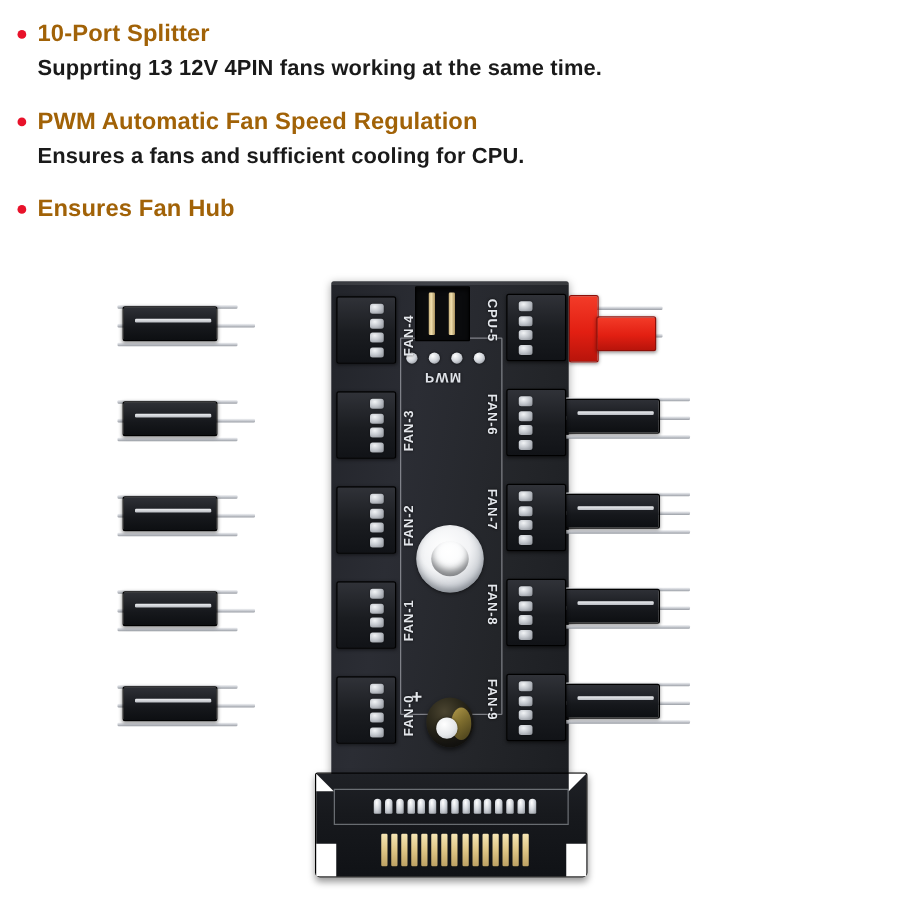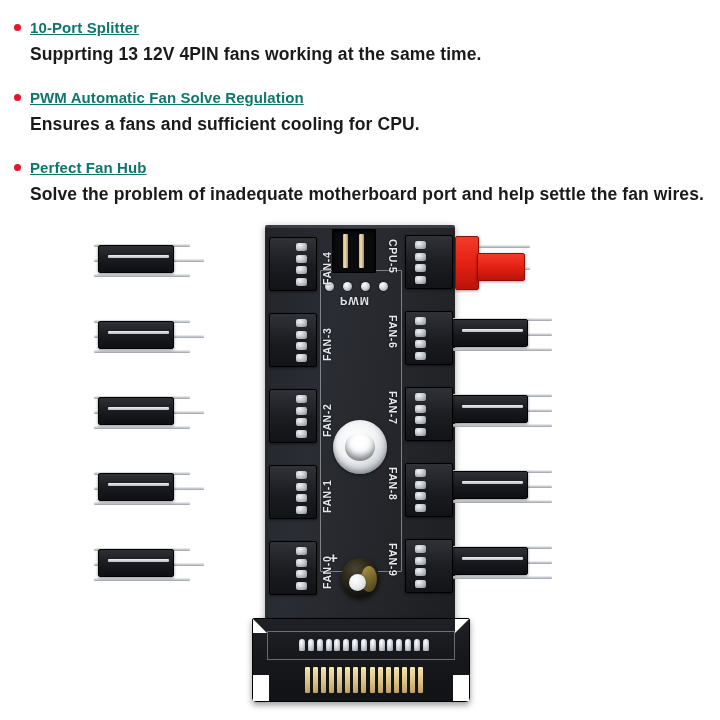--- a/index.html
+++ b/index.html
@@ -31,26 +31,25 @@
   .bullet-dot {
     position: absolute;
     left: 14px;
     top: 8px;
     width: 7px;
     height: 7px;
     border-radius: 50%;
     background: #e8122a;
   }
   .feature-title {
-    font-size: 15px;
+    font-size: 19px;
     font-weight: bold;
-    color: #0f766e;
+    color: #a16207;
     line-height: 23px;
     letter-spacing: 0.1px;
-    text-decoration: underline;
   }
   .feature-desc {
     font-size: 17.5px;
     font-weight: bold;
     color: #1a1a1a;
     line-height: 25px;
     letter-spacing: 0.1px;
     margin-top: 3px;
   }
 
@@ -344,28 +343,27 @@
 <div class="features">
 
   <div class="feature">
     <span class="bullet-dot"></span>
     <div class="feature-title">10-Port Splitter</div>
     <div class="feature-desc">Supprting 13 12V 4PIN fans working at the same time.</div>
   </div>
 
   <div class="feature">
     <span class="bullet-dot"></span>
-    <div class="feature-title">PWM Automatic Fan Solve Regulation</div>
+    <div class="feature-title">PWM Automatic Fan Speed Regulation</div>
     <div class="feature-desc">Ensures a fans and sufficient cooling for CPU.</div>
   </div>
 
   <div class="feature">
     <span class="bullet-dot"></span>
-    <div class="feature-title">Perfect Fan Hub</div>
-    <div class="feature-desc">Solve the problem of inadequate motherboard port and help settle the fan wires.</div>
+    <div class="feature-title">Ensures Fan Hub</div>
   </div>
 
 </div>
 
 <div class="product-photo">
 
   <div id="left-hardware">
       <div class="leg" style="left: 94px; width: 96px; top: 39px;"></div>
       <div class="leg" style="left: 94px; width: 110px; top: 54px;"></div>
       <div class="leg" style="left: 94px; width: 96px; top: 69px;"></div>

